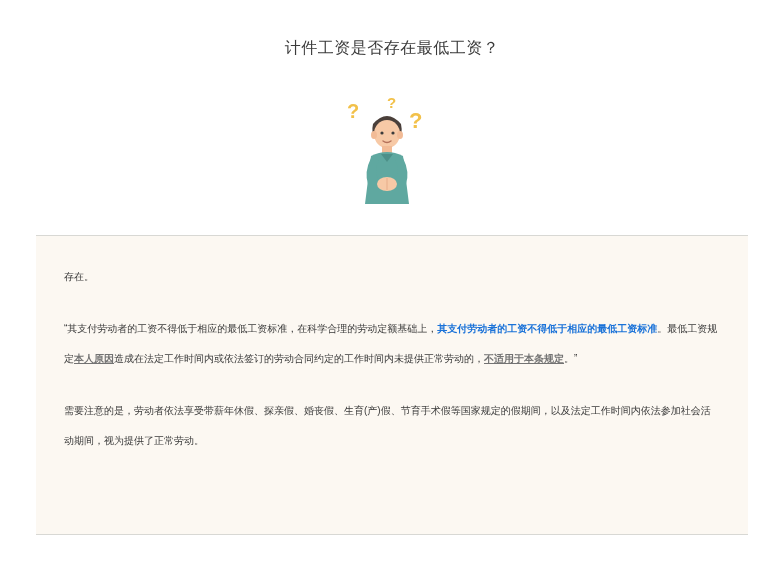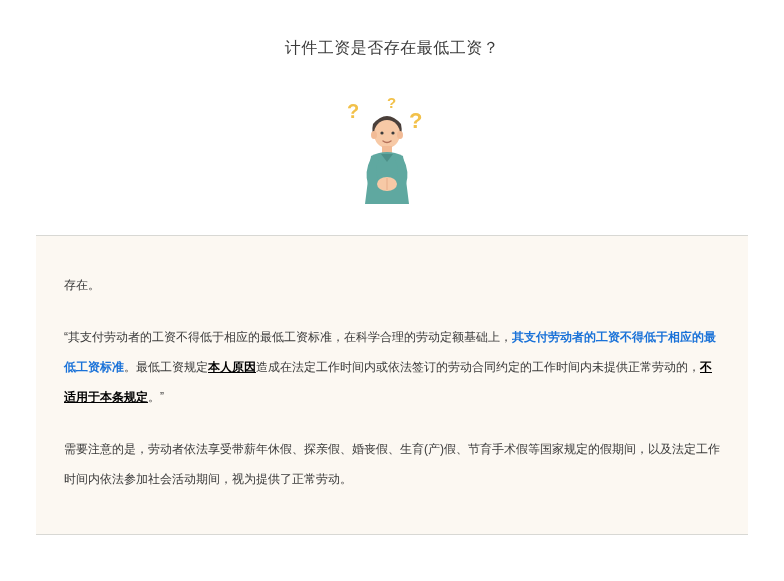--- a/index.html
+++ b/index.html
@@ -42,34 +42,34 @@
   .answer-card {
     margin: 14px 36px 0 36px;
     background: #fcf8f2;
     border-top: 1px solid #d8d8d4;
     border-bottom: 1px solid #d8d8d4;
     padding: 22px 28px 26px 28px;
     box-sizing: border-box;
     height: 300px;
   }
   .answer-card p {
-    margin: 12px 0 22px 0;
-    font-size: 12px;
+    margin: 4px 0 22px 0;
+    font-size: 10px;
     line-height: 30px;
     color: #3a3a3a;
   }
   .answer-card p:last-child {
     margin-bottom: 0;
   }
   .hl {
     color: #1a72d8;
     font-weight: bold;
   }
   .hl-underline {
-    color: #000000;
+    color: #737373;
     font-weight: bold;
     text-decoration: underline;
     text-align: right;
   }
 </style>
 </head>
 <body>
 
 <div class="page">
 

